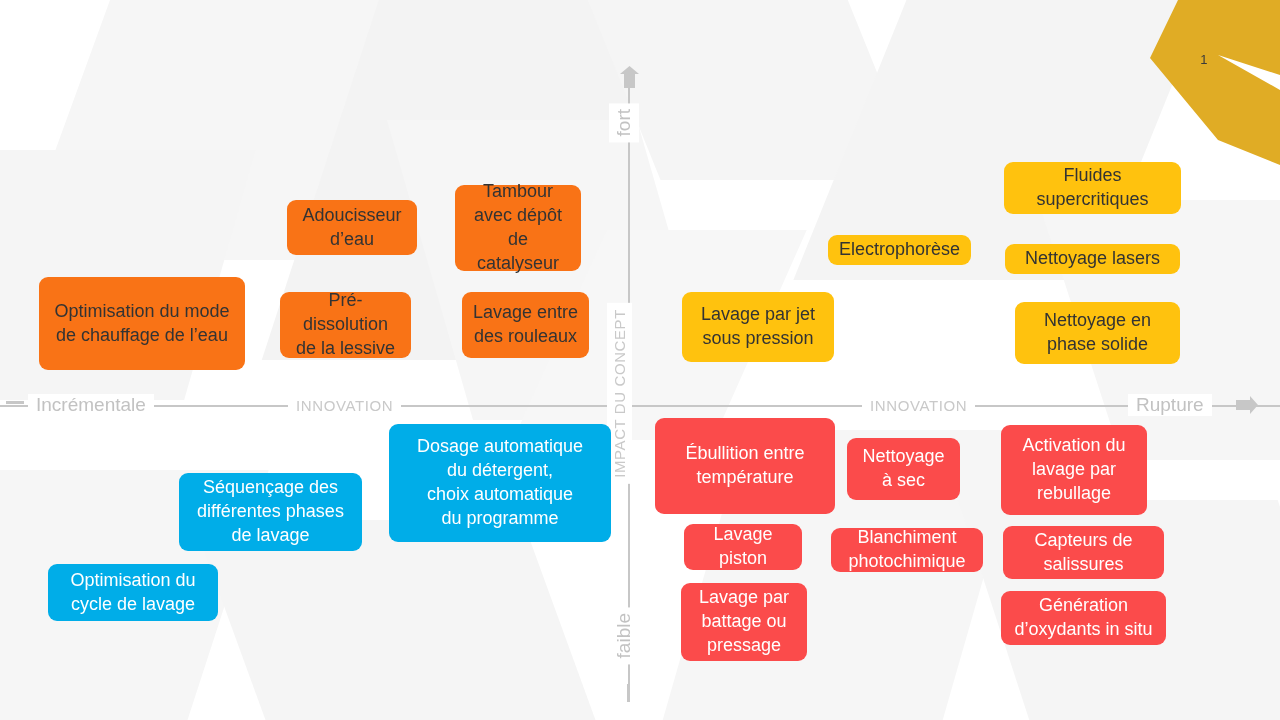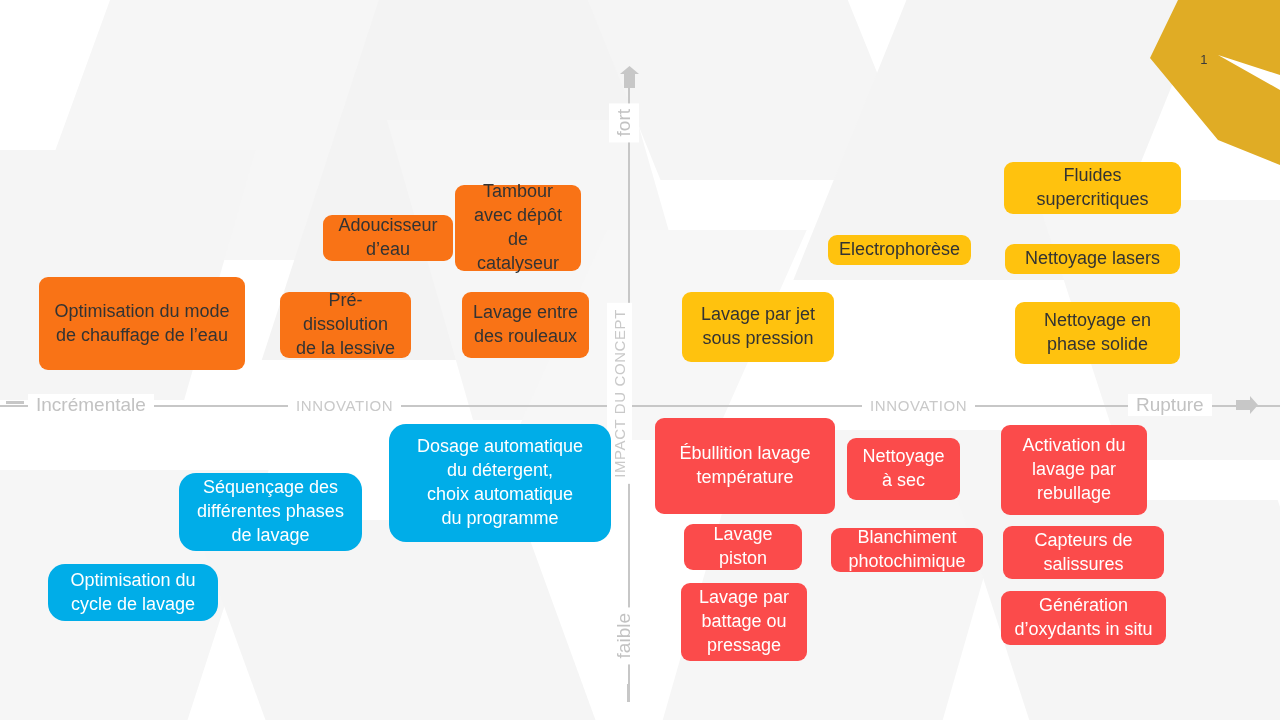--- a/index.html
+++ b/index.html
@@ -129,21 +129,21 @@
     text-align: center;
     border-radius: 9px;
     font-family: "Liberation Sans", sans-serif;
     font-size: 18px;
     line-height: 1.33;
     padding: 4px 10px;
     white-space: pre-line;
   }
   .box.green  { background: #f97316; color: #333333; }
   .box.yellow { background: #FFC20E; color: #333333; }
-  .box.blue   { background: #00ADE8; color: #ffffff; border-radius: 17px; }
+  .box.blue   { background: #00ADE8; color: #ffffff; }
   .box.red    { background: #FB4B4B; color: #ffffff; }
 </style>
 </head>
 <body>
 
 <div id="slide">
 
   <div class="bg-layer">
     <div class="bg-poly bg-a"></div>
     <div class="bg-poly bg-b"></div>
@@ -189,21 +189,21 @@
   <div class="axis-label lbl-innov-right">INNOVATION</div>
   <div class="axis-label lbl-rupture">Rupture</div>
 
   <div class="vlabel lbl-fort">fort</div>
   <div class="vlabel lbl-impact">IMPACT  DU CONCEPT</div>
   <div class="vlabel lbl-faible">faible</div>
 
   <div id="boxes-host">
       <div class="box green" style="left: 39px; top: 277px; width: 206px; height: 93px;">Optimisation du mode
 de chauffage de l’eau</div>
-      <div class="box green" style="left: 287px; top: 215px; width: 130px; height: 46px; margin-left: 36px;">Adoucisseur
+      <div class="box green" style="left: 287px; top: 200px; width: 130px; height: 55px;">Adoucisseur
 d’eau</div>
       <div class="box green" style="left: 455px; top: 185px; width: 126px; height: 86px;">Tambour
 avec dépôt
 de catalyseur</div>
       <div class="box green" style="left: 280px; top: 292px; width: 131px; height: 66px;">Pré-dissolution
 de la lessive</div>
       <div class="box green" style="left: 462px; top: 292px; width: 127px; height: 66px;">Lavage entre
 des rouleaux</div>
       <div class="box yellow" style="left: 682px; top: 292px; width: 152px; height: 70px;">Lavage par jet
 sous pression</div>
@@ -215,21 +215,21 @@
 phase solide</div>
       <div class="box blue" style="left: 389px; top: 424px; width: 222px; height: 118px;">Dosage automatique
 du détergent,
 choix automatique
 du programme</div>
       <div class="box blue" style="left: 179px; top: 473px; width: 183px; height: 78px;">Séquençage des
 différentes phases
 de lavage</div>
       <div class="box blue" style="left: 48px; top: 564px; width: 170px; height: 57px;">Optimisation du
 cycle de lavage</div>
-      <div class="box red" style="left: 655px; top: 418px; width: 180px; height: 96px;">Ébullition lavage
+      <div class="box red" style="left: 655px; top: 418px; width: 180px; height: 96px;">Ébullition entre
 température</div>
       <div class="box red" style="left: 847px; top: 438px; width: 113px; height: 62px;">Nettoyage
 à sec</div>
       <div class="box red" style="left: 1001px; top: 425px; width: 146px; height: 90px;">Activation du
 lavage par
 rebullage</div>
       <div class="box red" style="left: 684px; top: 524px; width: 118px; height: 46px;">Lavage
 piston</div>
       <div class="box red" style="left: 831px; top: 528px; width: 152px; height: 44px;">Blanchiment
 photochimique</div>

